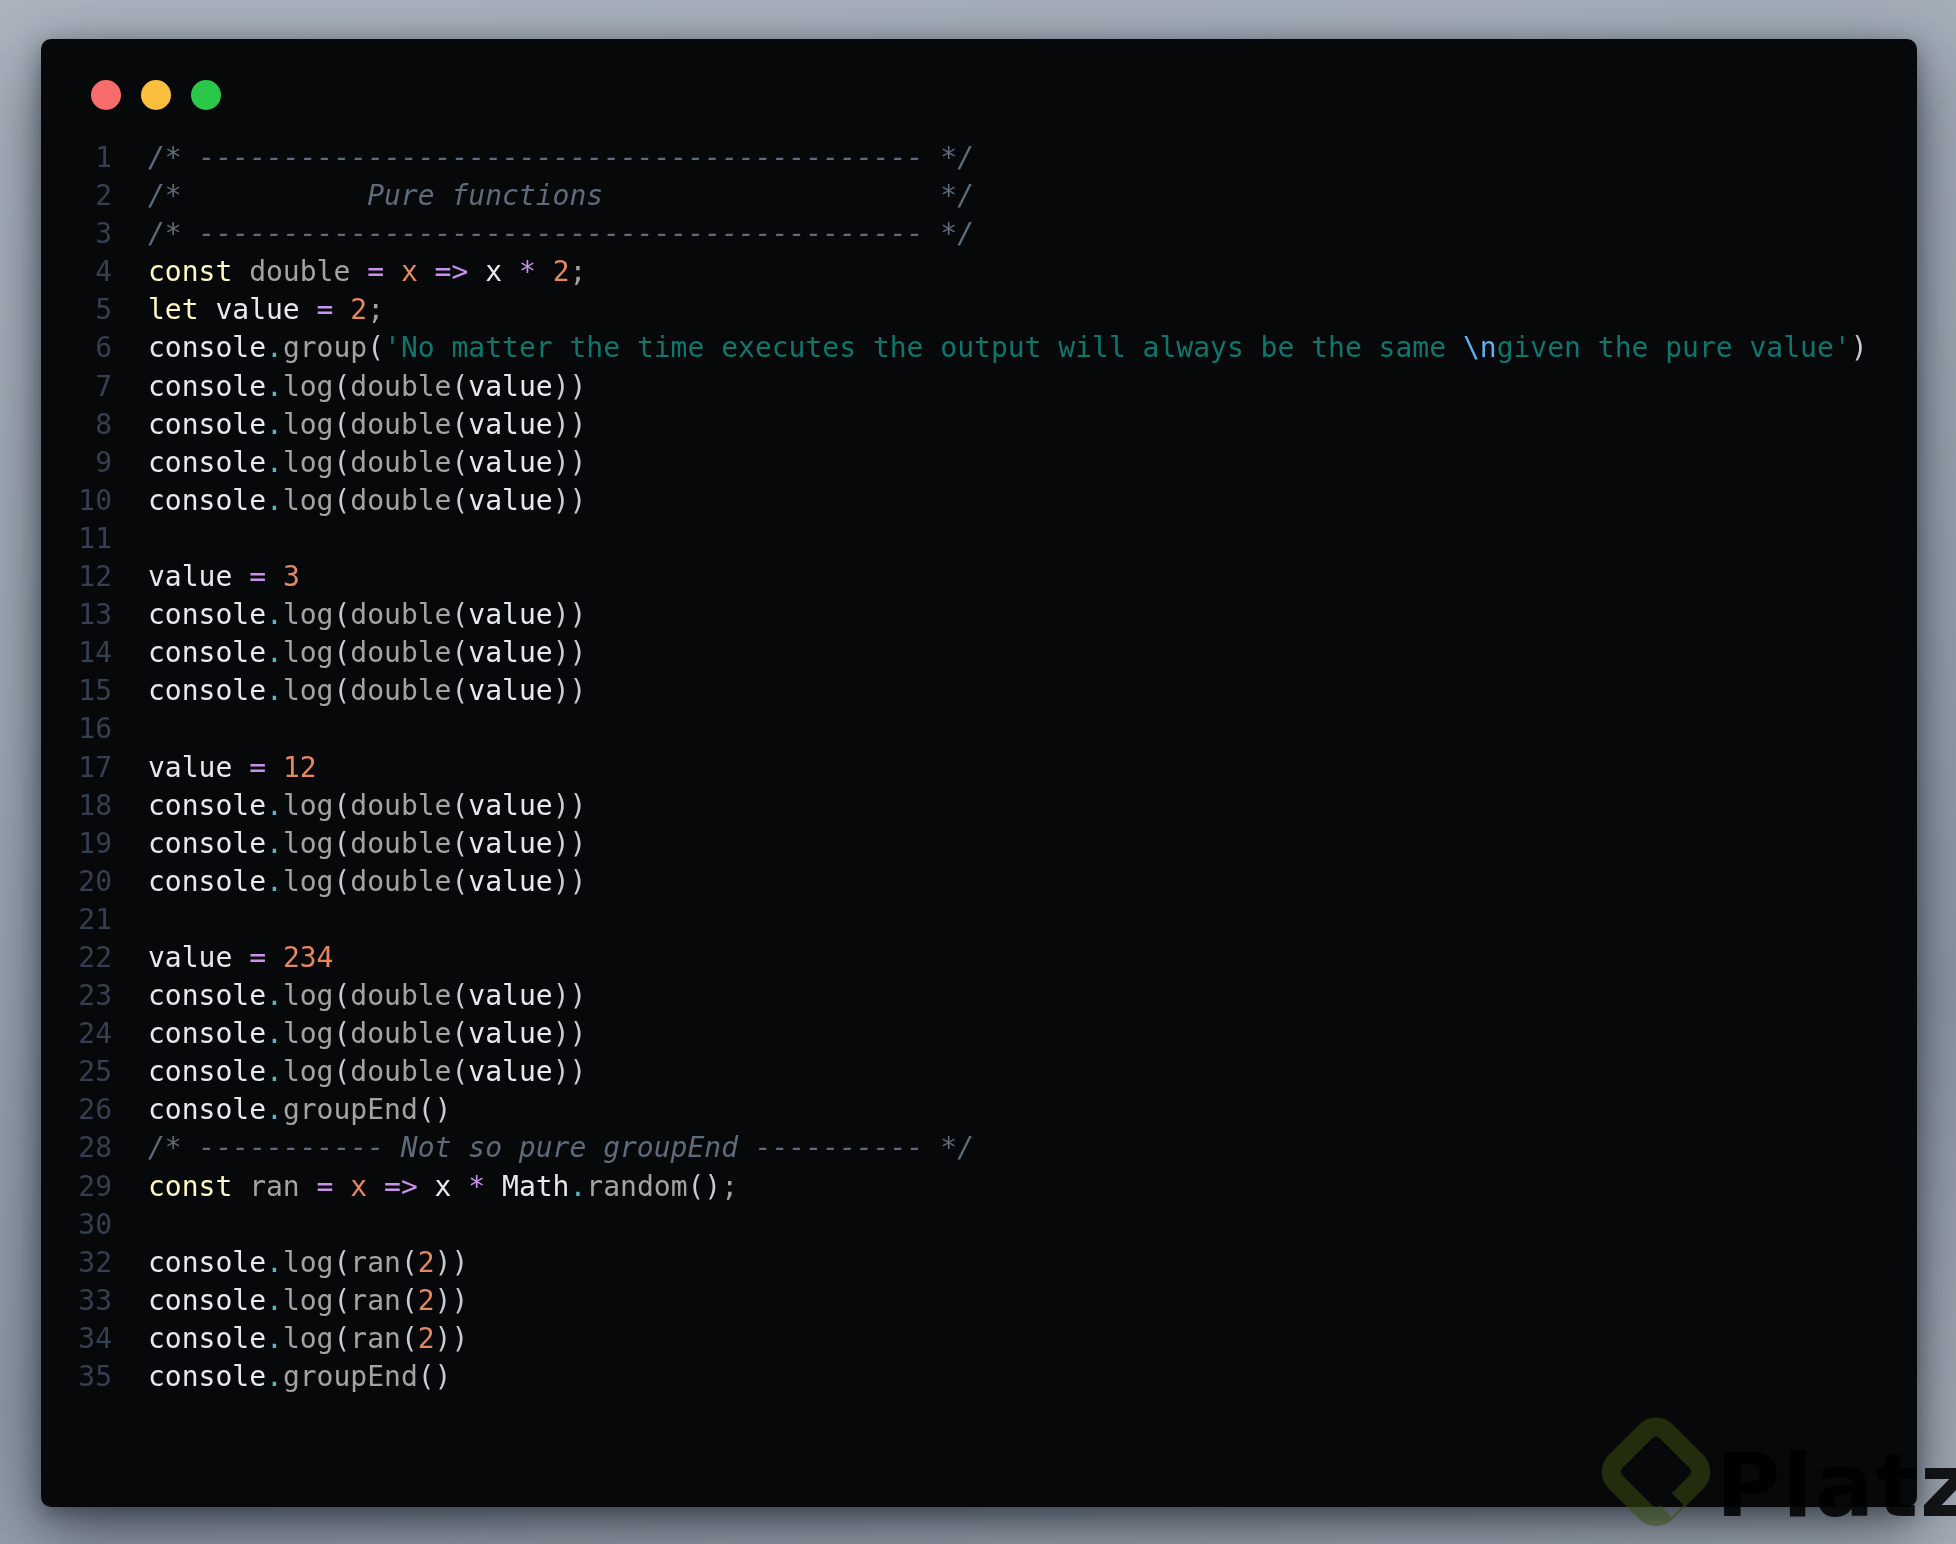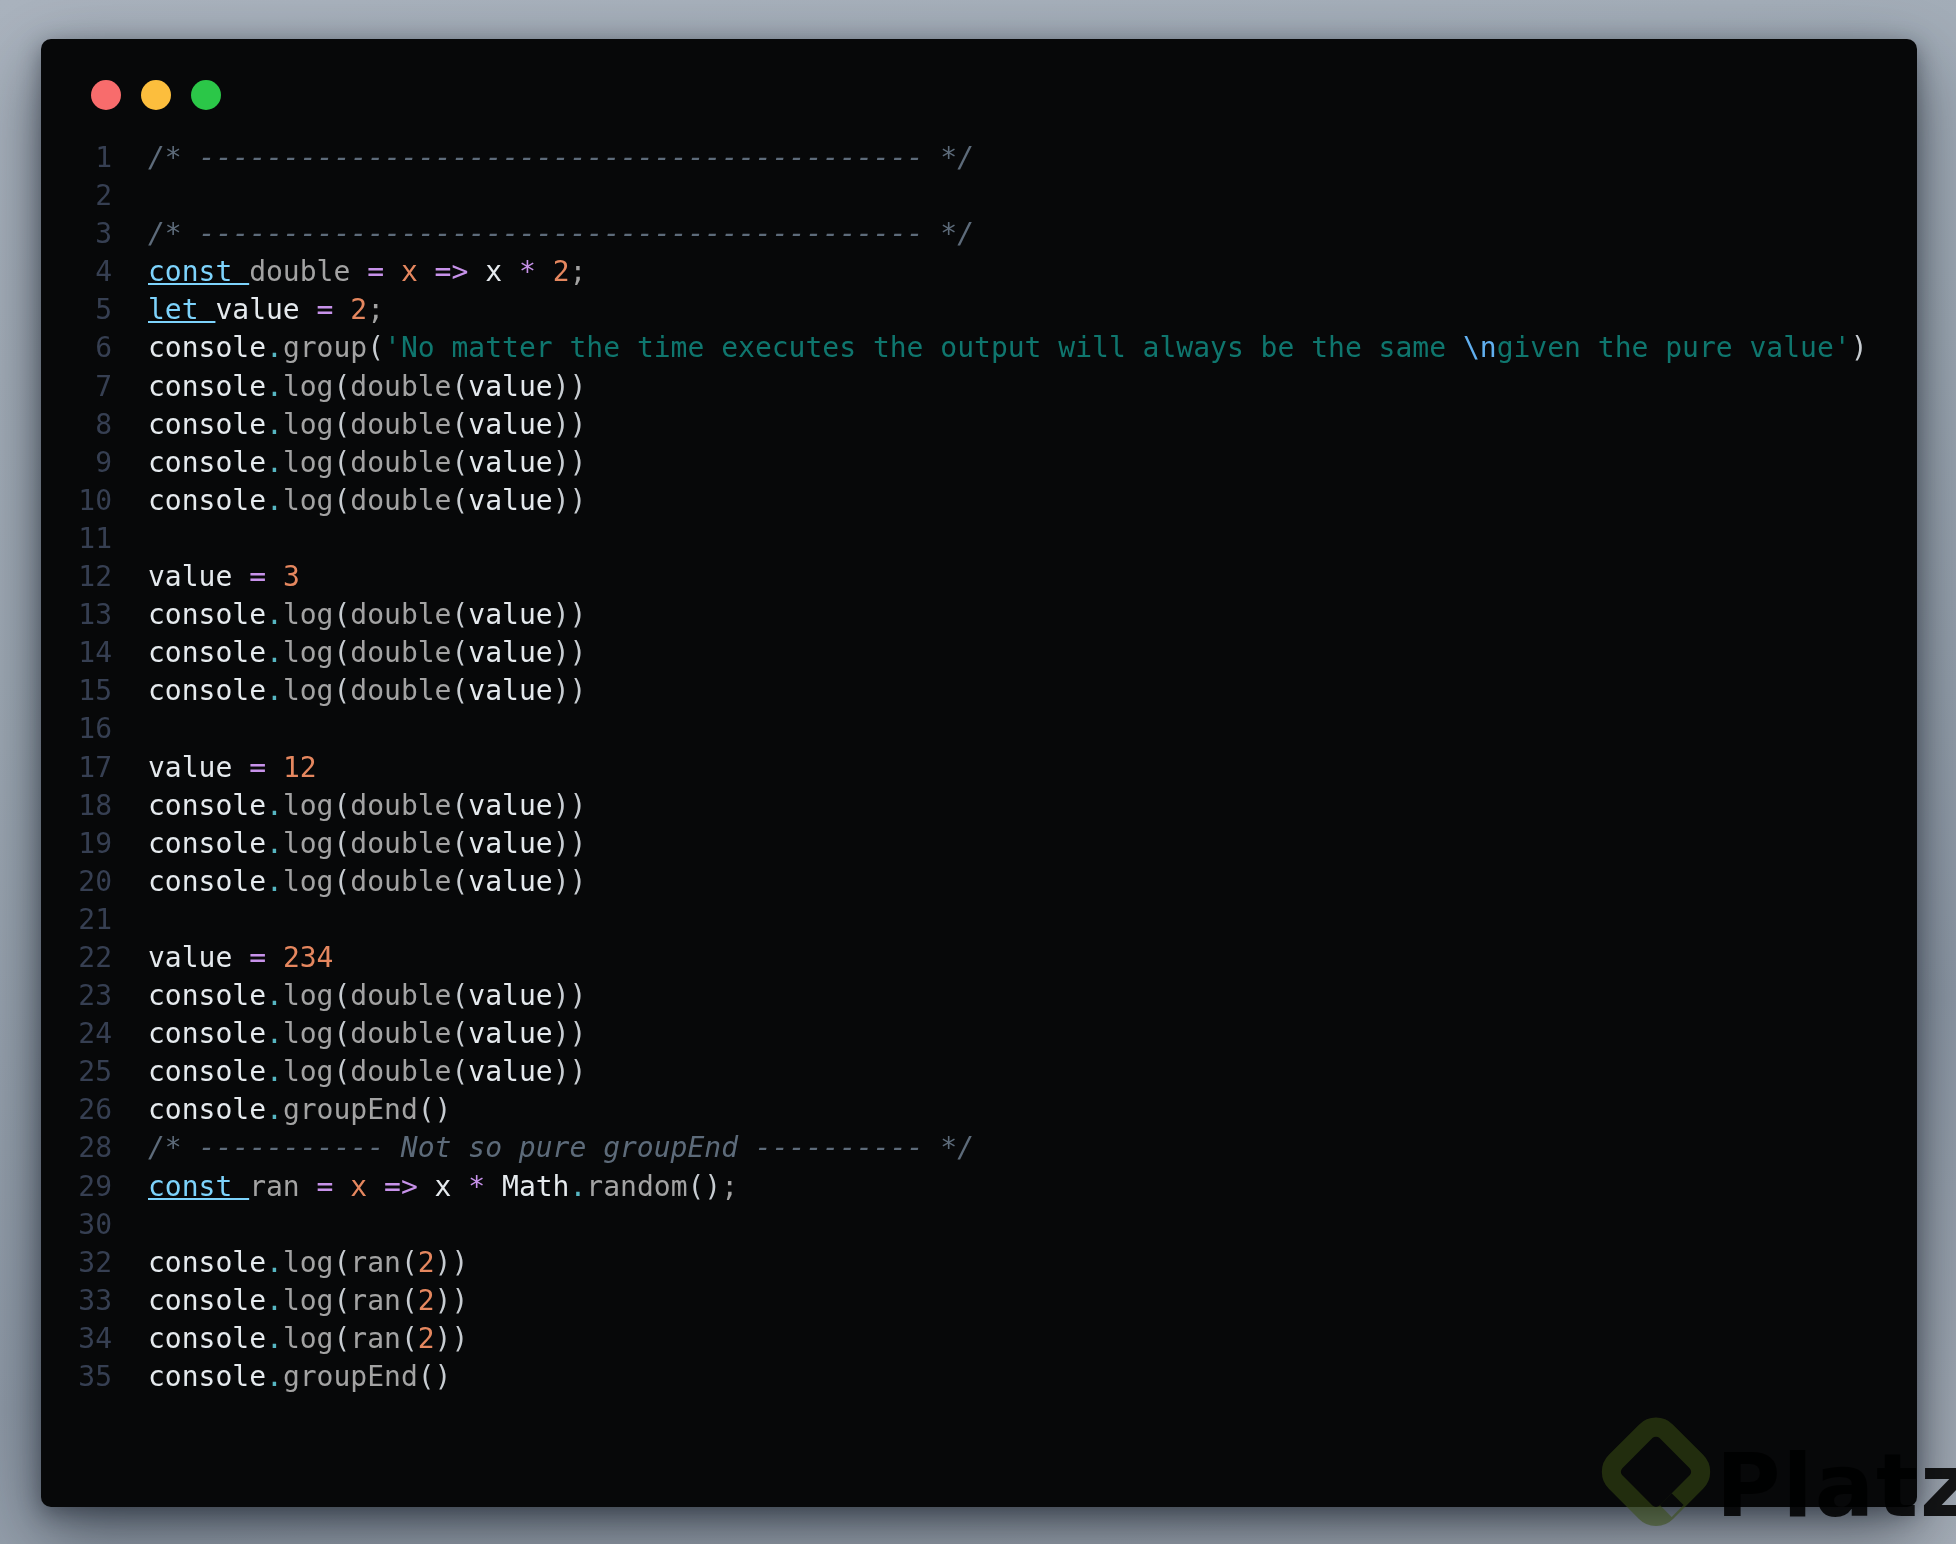--- a/index.html
+++ b/index.html
@@ -13,21 +13,21 @@
     position:absolute;left:41px;top:39px;width:1876px;height:1468px;
     background:#070809;border-radius:10px;
     box-shadow:0 26px 70px rgba(14,21,32,.55),0 6px 22px rgba(14,21,32,.40);
   }
   .titlebar{display:flex;gap:20px;padding:41px 0 0 50px;}
   .dot{width:30px;height:30px;border-radius:50%;cursor:pointer;}
   .code{margin-top:29px;font-size:28px;line-height:38.1px;}
   .line{display:flex;white-space:pre;}
   .num{flex:none;width:71px;margin-right:36px;text-align:right;color:#363f52;}
   .tok-w{color:#e5eaee;}
-  .tok-k{color:#7dd3fc;text-decoration:underline;}
+  .tok-k{color:#fef9c3;}
   .tok-o{color:#c792ea;}
   .tok-f{color:#a3a3a3;}
   .tok-d{color:#56b6c2;}
   .tok-n{color:#e5875f;}
   .tok-s{color:#0f766e;}
   .tok-e{color:#61afef;}
   .tok-g{color:#c7ccd1;}
   .tok-c{color:#5d6b7a;font-style:italic;}
   .wm-logo{position:absolute;left:1600px;top:1410px;width:112px;height:128px;z-index:5;}
   .wm-text{
@@ -41,21 +41,21 @@
 <body>
 
 <div class="window">
   <div class="titlebar">
     <div class="dot" id="dot-close" style="background: rgb(248, 108, 108);"></div>
     <div class="dot" id="dot-minimize" style="background: rgb(252, 190, 61);"></div>
     <div class="dot" id="dot-zoom" style="background: rgb(43, 199, 72);"></div>
   </div>
   <div class="code" id="code-area">
       <div class="line"><span class="num">1</span><span><span class="tok-c">/* ------------------------------------------- */</span></span></div>
-      <div class="line"><span class="num">2</span></div>
+      <div class="line"><span class="num">2</span><span><span class="tok-c">/*           Pure functions                    */</span></span></div>
       <div class="line"><span class="num">3</span><span><span class="tok-c">/* ------------------------------------------- */</span></span></div>
       <div class="line"><span class="num">4</span><span><span class="tok-k">const </span><span class="tok-f">double</span><span class="tok-w"> </span><span class="tok-o">=</span><span class="tok-w"> </span><span class="tok-n">x</span><span class="tok-w"> </span><span class="tok-o">=&gt;</span><span class="tok-w"> x </span><span class="tok-o">*</span><span class="tok-w"> </span><span class="tok-n">2</span><span class="tok-f">;</span></span></div>
       <div class="line"><span class="num">5</span><span><span class="tok-k">let </span><span class="tok-w">value </span><span class="tok-o">=</span><span class="tok-w"> </span><span class="tok-n">2</span><span class="tok-f">;</span></span></div>
       <div class="line"><span class="num">6</span><span><span class="tok-w">console</span><span class="tok-d">.</span><span class="tok-f">group</span><span class="tok-g">(</span><span class="tok-s">'No matter the time executes the output will always be the same </span><span class="tok-e">\n</span><span class="tok-s">given the pure value'</span><span class="tok-g">)</span></span></div>
       <div class="line"><span class="num">7</span><span><span class="tok-w">console</span><span class="tok-d">.</span><span class="tok-f">log</span><span class="tok-g">(</span><span class="tok-f">double</span><span class="tok-g">(</span><span class="tok-w">value</span><span class="tok-g">))</span></span></div>
       <div class="line"><span class="num">8</span><span><span class="tok-w">console</span><span class="tok-d">.</span><span class="tok-f">log</span><span class="tok-g">(</span><span class="tok-f">double</span><span class="tok-g">(</span><span class="tok-w">value</span><span class="tok-g">))</span></span></div>
       <div class="line"><span class="num">9</span><span><span class="tok-w">console</span><span class="tok-d">.</span><span class="tok-f">log</span><span class="tok-g">(</span><span class="tok-f">double</span><span class="tok-g">(</span><span class="tok-w">value</span><span class="tok-g">))</span></span></div>
       <div class="line"><span class="num">10</span><span><span class="tok-w">console</span><span class="tok-d">.</span><span class="tok-f">log</span><span class="tok-g">(</span><span class="tok-f">double</span><span class="tok-g">(</span><span class="tok-w">value</span><span class="tok-g">))</span></span></div>
       <div class="line"><span class="num">11</span><span></span></div>
       <div class="line"><span class="num">12</span><span><span class="tok-w">value </span><span class="tok-o">=</span><span class="tok-w"> </span><span class="tok-n">3</span></span></div>

